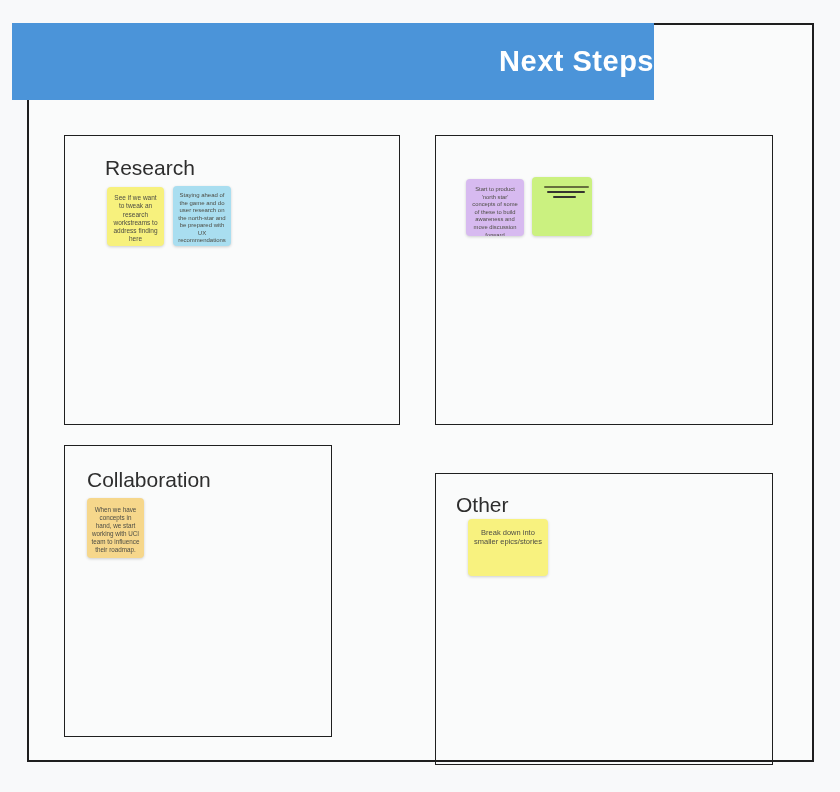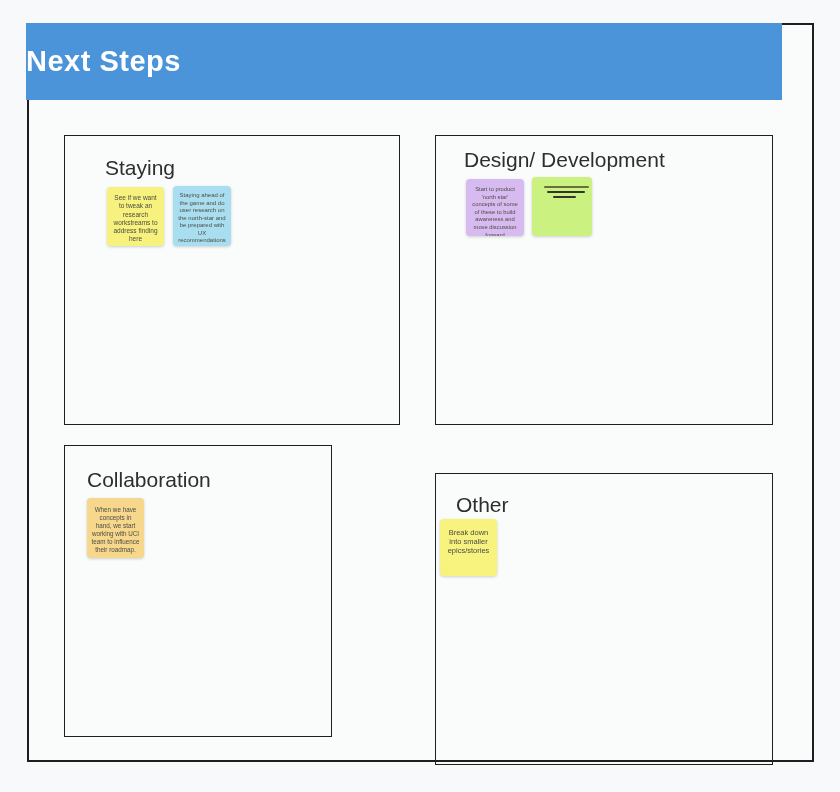--- a/index.html
+++ b/index.html
@@ -14,24 +14,24 @@
   
   .frame {
     position: absolute; left: 27px; top: 23px;
     width: 787px; height: 739px;
     border: 2px solid #1e1e1e;
     background: #fafbfb;
   }
 
   
   .header-bar {
-    position: absolute; left: 26px; top: 23px;
-    width: 756px; height: 77px;
+    position: absolute; left: 12px; top: 23px;
+    width: 642px; height: 77px;
     background: #4b94d9;
-    display: flex; align-items: center; justify-content: flex-start;
+    display: flex; align-items: center; justify-content: flex-end;
   }
   .header-title {
     color: #ffffff;
     font-size: 29px;
     font-weight: bold;
     letter-spacing: 0.5px;
   }
 
   
   .quadrant {
@@ -69,52 +69,51 @@
 
   .note-research-1 { left: 42px;  top: 51px; width: 57px; height: 59px; background: #f7f17d;
                      font-size: 6.5px; line-height: 8.3px; padding-top: 7px; }
   .note-research-2 { left: 108px; top: 50px; width: 58px; height: 60px; background: #a9def0;
                      font-size: 6px; line-height: 7.5px; padding-top: 6px; }
   .note-design-1   { left: 30px;  top: 43px; width: 58px; height: 57px; background: #d7baf0;
                      font-size: 5.8px; line-height: 7.6px; padding-top: 7px; }
   .note-design-2   { left: 96px;  top: 41px; width: 60px; height: 59px; background: #cbf180; }
   .note-collab-1   { left: 22px;  top: 52px; width: 57px; height: 60px; background: #f6d78b;
                      font-size: 6.3px; line-height: 8px; padding-top: 8px; }
-  .note-other-1    { left: 4px;  top: 45px; width: 57px; height: 57px; background: #f8f27f;
+  .note-other-1    { left: 32px;  top: 45px; width: 80px; height: 57px; background: #f8f27f;
                      font-size: 7.5px; line-height: 9px; padding-top: 9px; }
 
   
   .scribble-line { position: absolute; border-radius: 1px; }
   .scribble-1 { left: 12px; top: 9px;  width: 45px; height: 2px; background: #66703d; }
   .scribble-2 { left: 15px; top: 14px; width: 38px; height: 1.6px; background: #35352f; }
   .scribble-3 { left: 21px; top: 19px; width: 23px; height: 1.6px; background: #35352f; }
 </style>
 </head>
 <body>
 
 <div class="canvas">
 
   <div class="frame"></div>
 
   <div class="header-bar">
     <span class="header-title">Next Steps</span>
   </div>
 
   <div class="quadrant q-research">
-    <span class="q-title">Staying</span>
+    <span class="q-title">Research</span>
     <div class="note note-research-1">
       <span class="note-text">See if we want to tweak an research workstreams to address finding here</span>
     </div>
     <div class="note note-research-2">
       <span class="note-text">Staying ahead of the game and do user research on the north-star and be prepared with UX recommendations</span>
     </div>
   </div>
 
   <div class="quadrant q-design">
-    <span class="q-title">Design/ Development</span>
     <div class="note note-design-1">
       <span class="note-text">Start to product 'north star' concepts of some of these to build awareness and move discussion forward</span>
     </div>
     <div class="note note-design-2">
       <span class="scribble-line scribble-1"></span>
       <span class="scribble-line scribble-2"></span>
       <span class="scribble-line scribble-3"></span>
     </div>
   </div>
 

